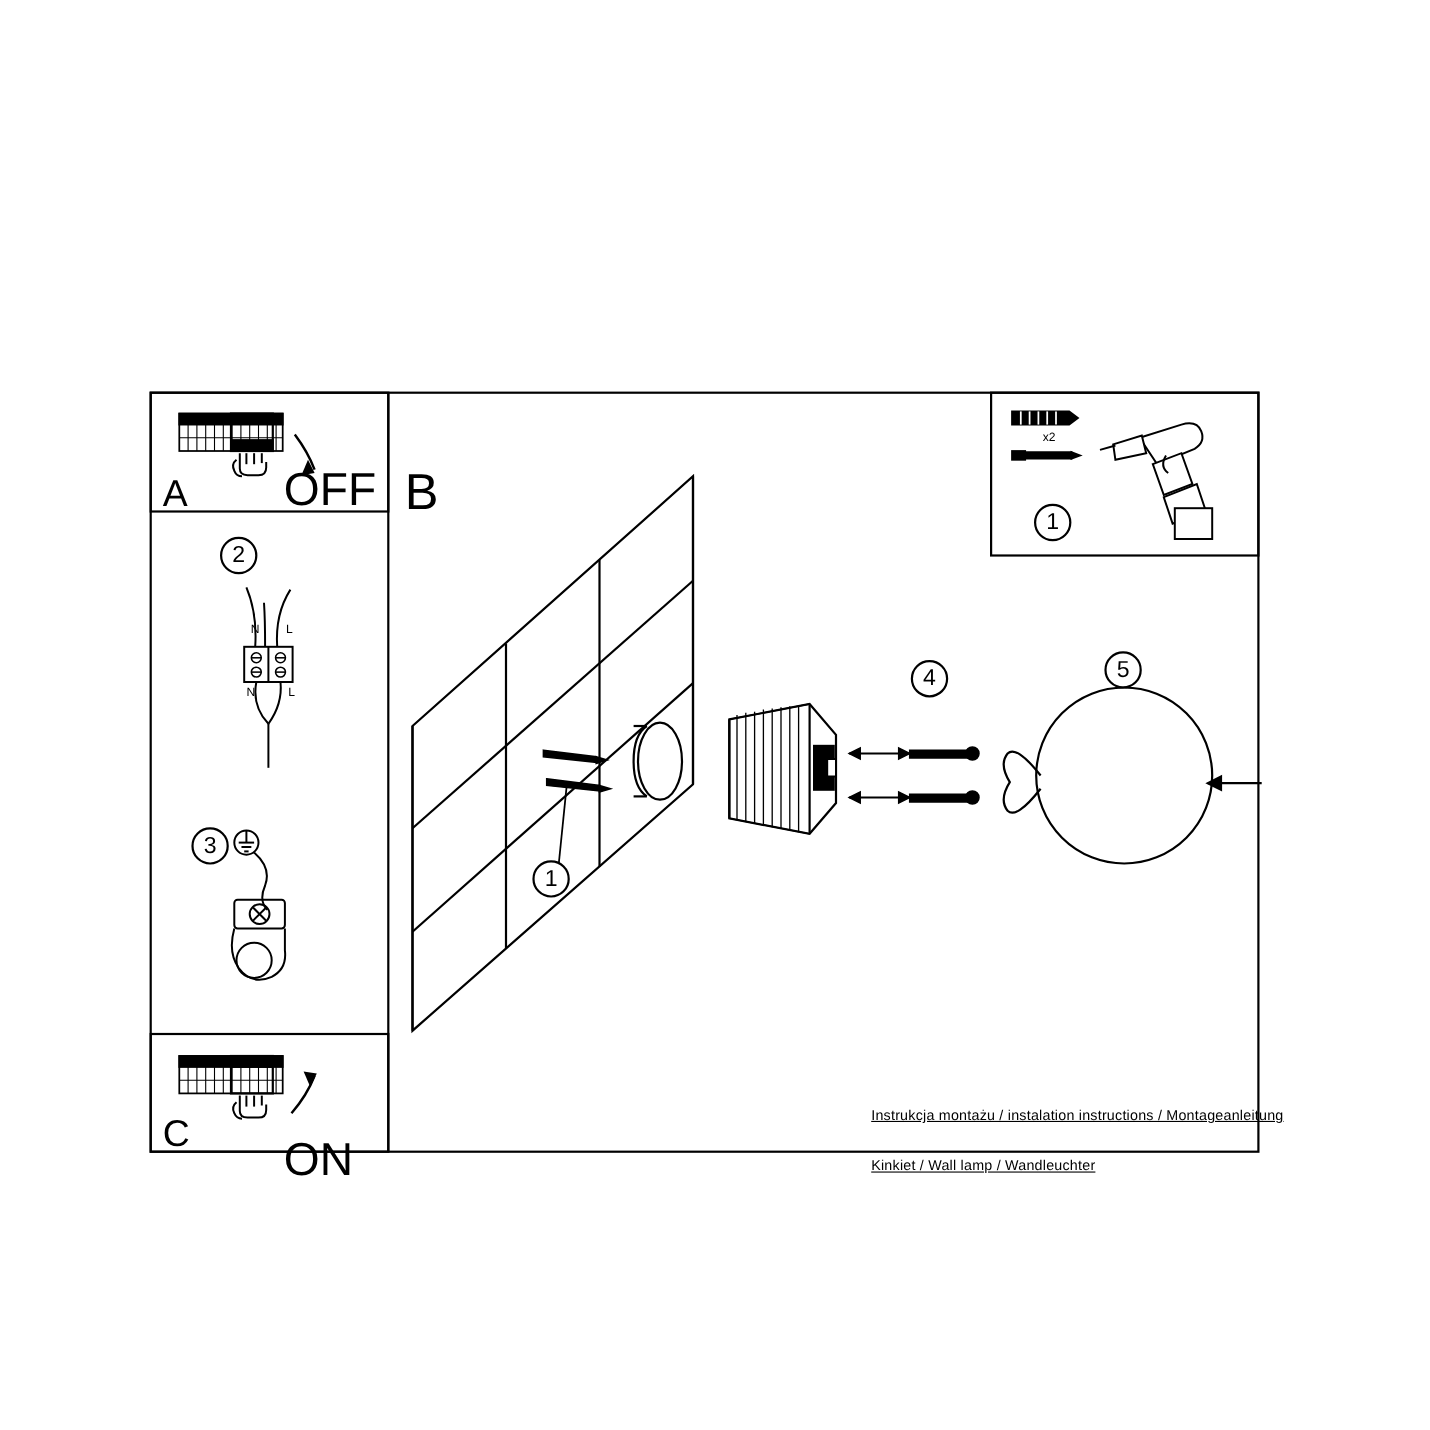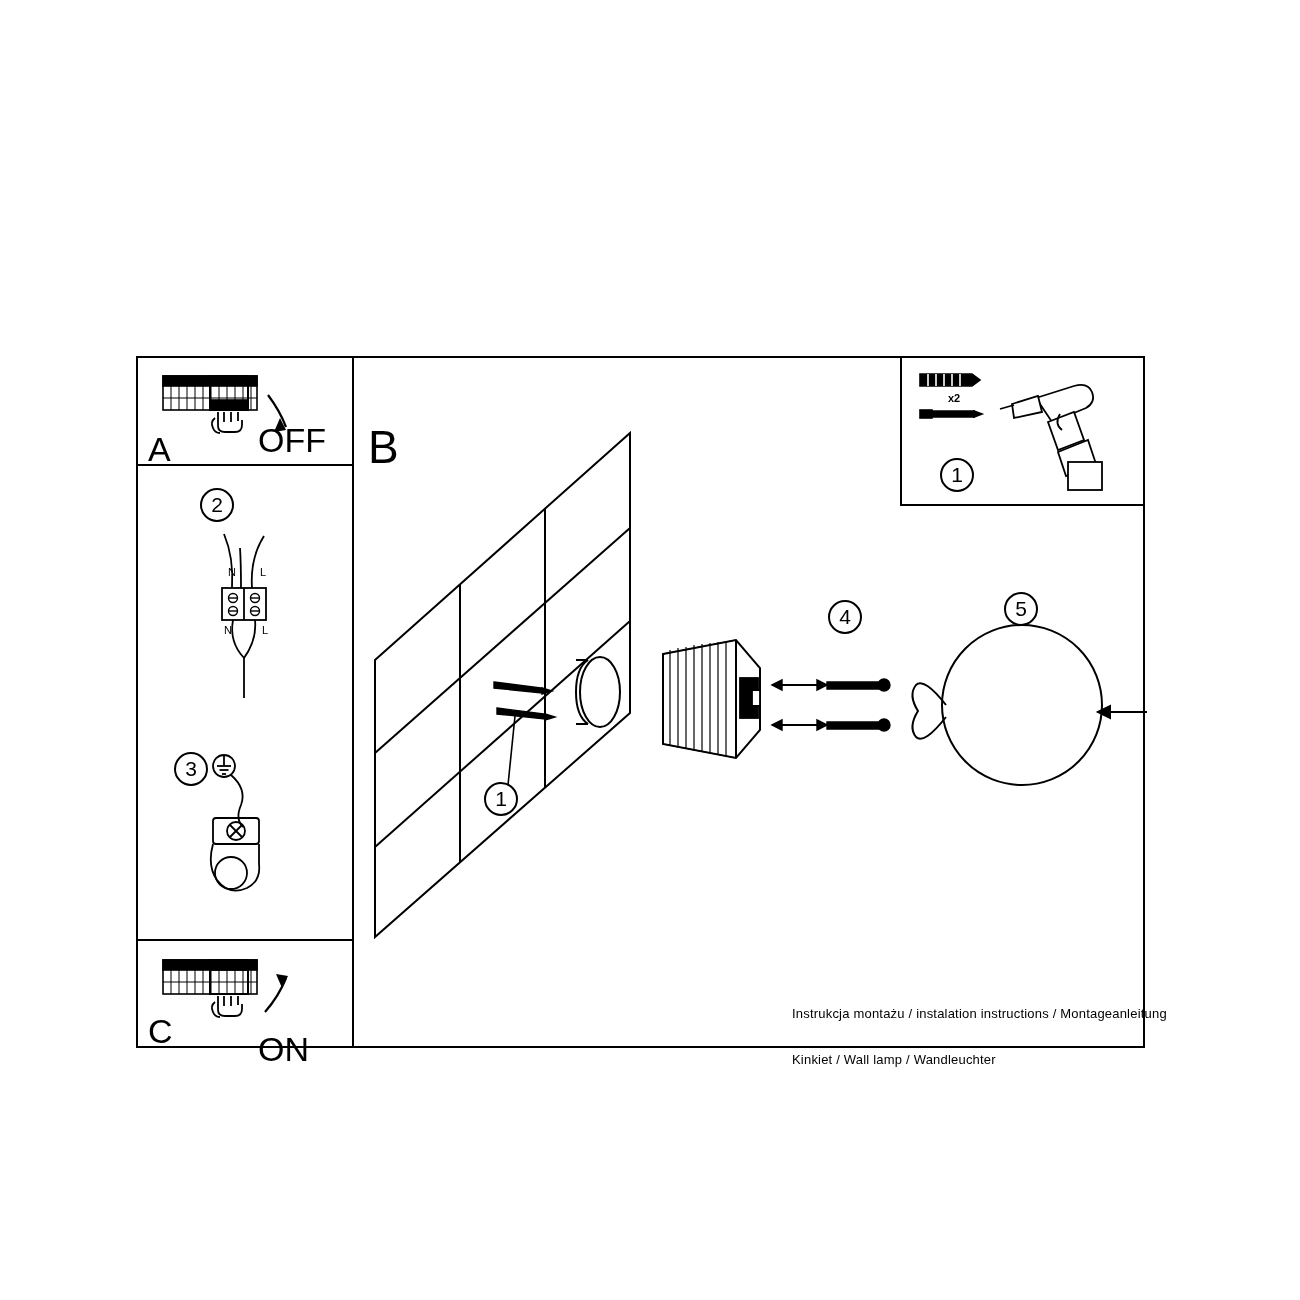--- a/index.html
+++ b/index.html
@@ -27,40 +27,40 @@
   }
   .step-letter {
     font-size: 34px;
     font-weight: normal;
     letter-spacing: 0.5px;
   }
   .step-letter-big {
     font-size: 46px;
   }
   .onoff {
-    font-size: 34px;
+    font-size: 42px;
   }
   .circnum {
     position: absolute;
     width: 34px;
     height: 34px;
     border: 2px solid #000;
     border-radius: 50%;
     box-sizing: border-box;
     font-size: 21px;
     line-height: 30px;
     text-align: center;
   }
   .tinytxt {
     font-size: 11px;
-    font-weight: bold;
   }
   .footer-line {
     font-size: 13px;
     letter-spacing: 0.2px;
+    text-decoration: underline;
   }
   .nl {
     font-size: 11px;
   }
 </style>
 </head>
 <body>
 
 <div id="sheet">
 

